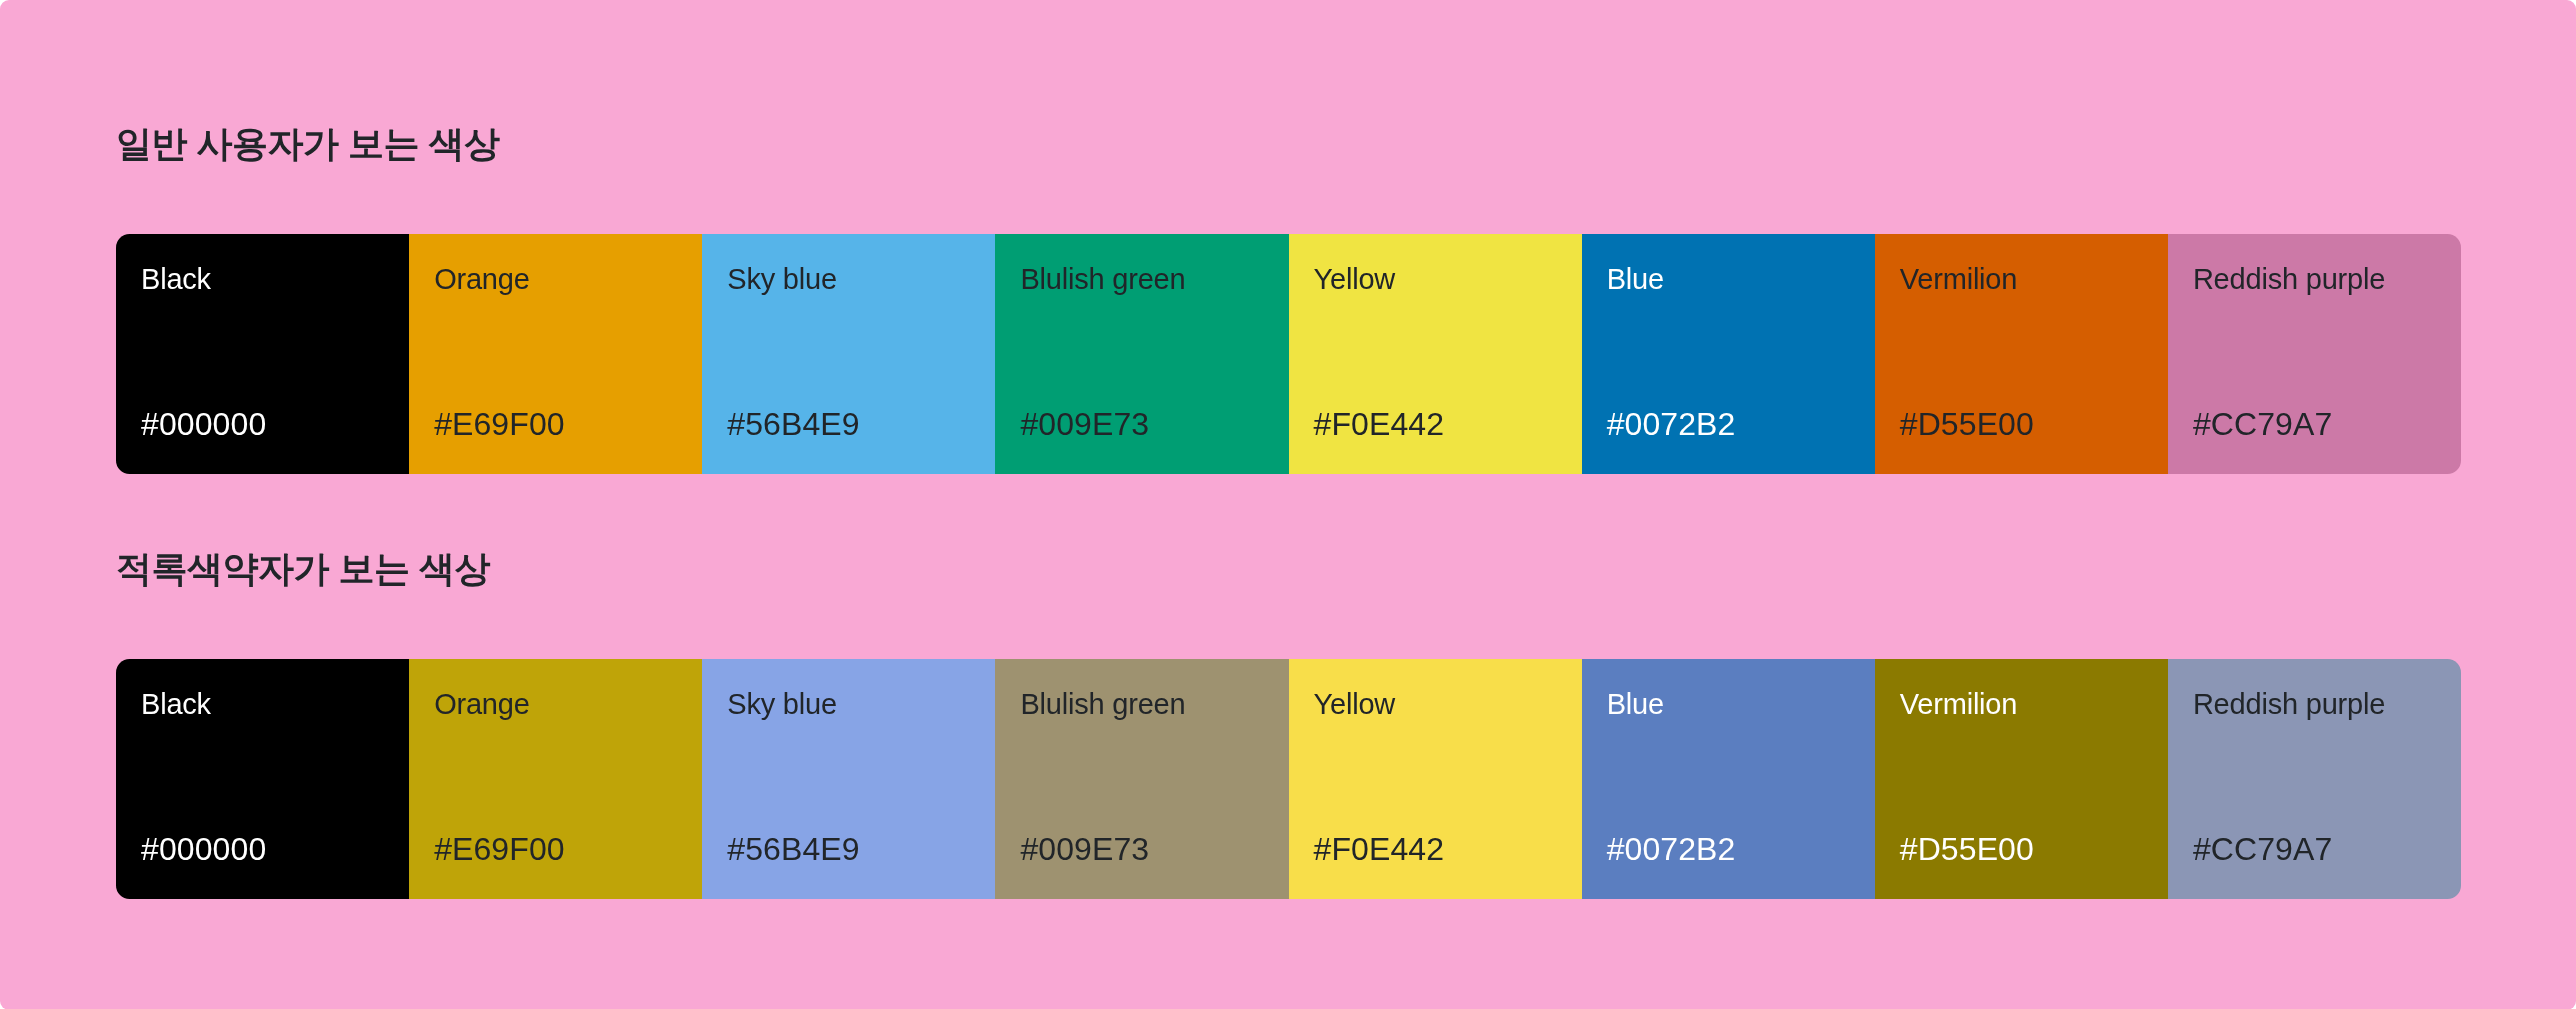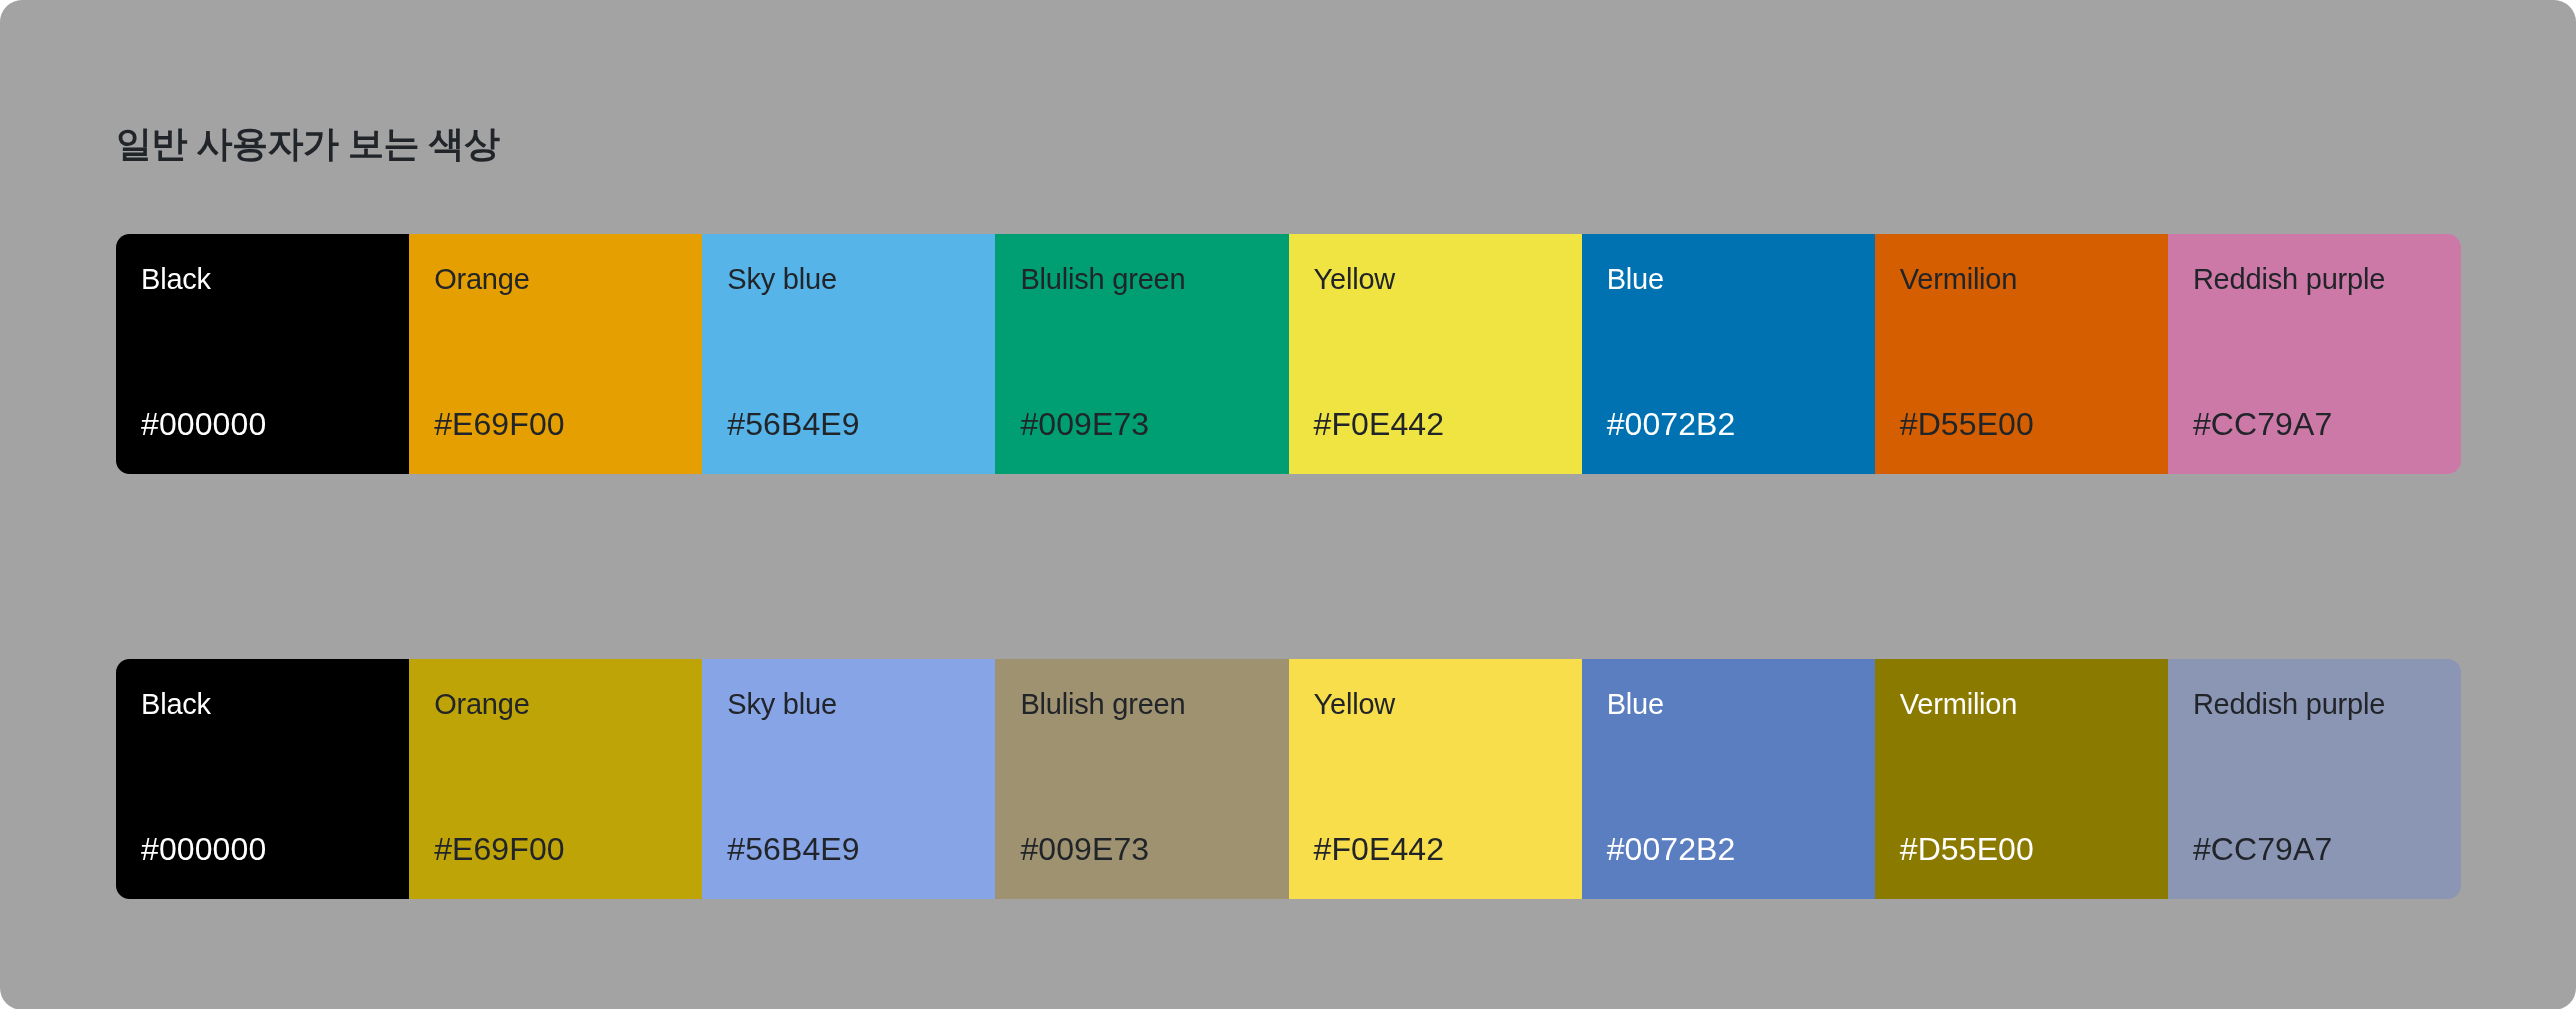--- a/index.html
+++ b/index.html
@@ -10,22 +10,22 @@
     height: 1010px;
     background: #ffffff;
     font-family: "Liberation Sans", "DejaVu Sans", sans-serif;
     -webkit-font-smoothing: antialiased;
   }
 
   .page-surface {
     position: relative;
     width: 2576px;
     height: 1010px;
-    background: #a3a3a3;
-    border-radius: 22px;
+    background: #f9a8d4;
+    border-radius: 9px;
     overflow: hidden;
   }
 
   .content {
     position: absolute;
     left: 116px;
     top: 0;
     width: 2345px;
     height: 100%;
   }
@@ -119,20 +119,21 @@
         <div class="swatch" style="background: rgb(213, 94, 0); color: rgb(33, 37, 41);">
           <div class="swatch-name">Vermilion</div>
           <div class="swatch-hex">#D55E00</div>
         </div>
         <div class="swatch" style="background: rgb(204, 121, 167); color: rgb(33, 37, 41);">
           <div class="swatch-name">Reddish purple</div>
           <div class="swatch-hex">#CC79A7</div>
         </div>
       </div>
 
+    <h2 class="section-heading" id="section-2-heading">적록색약자가 보는 색상</h2>
 
     <div class="swatch-row" id="swatch-row-deuteranopia">
         <div class="swatch" style="background: rgb(0, 0, 0); color: rgb(255, 255, 255);">
           <div class="swatch-name">Black</div>
           <div class="swatch-hex">#000000</div>
         </div>
         <div class="swatch" style="background: rgb(191, 164, 8); color: rgb(33, 37, 41);">
           <div class="swatch-name">Orange</div>
           <div class="swatch-hex">#E69F00</div>
         </div>

